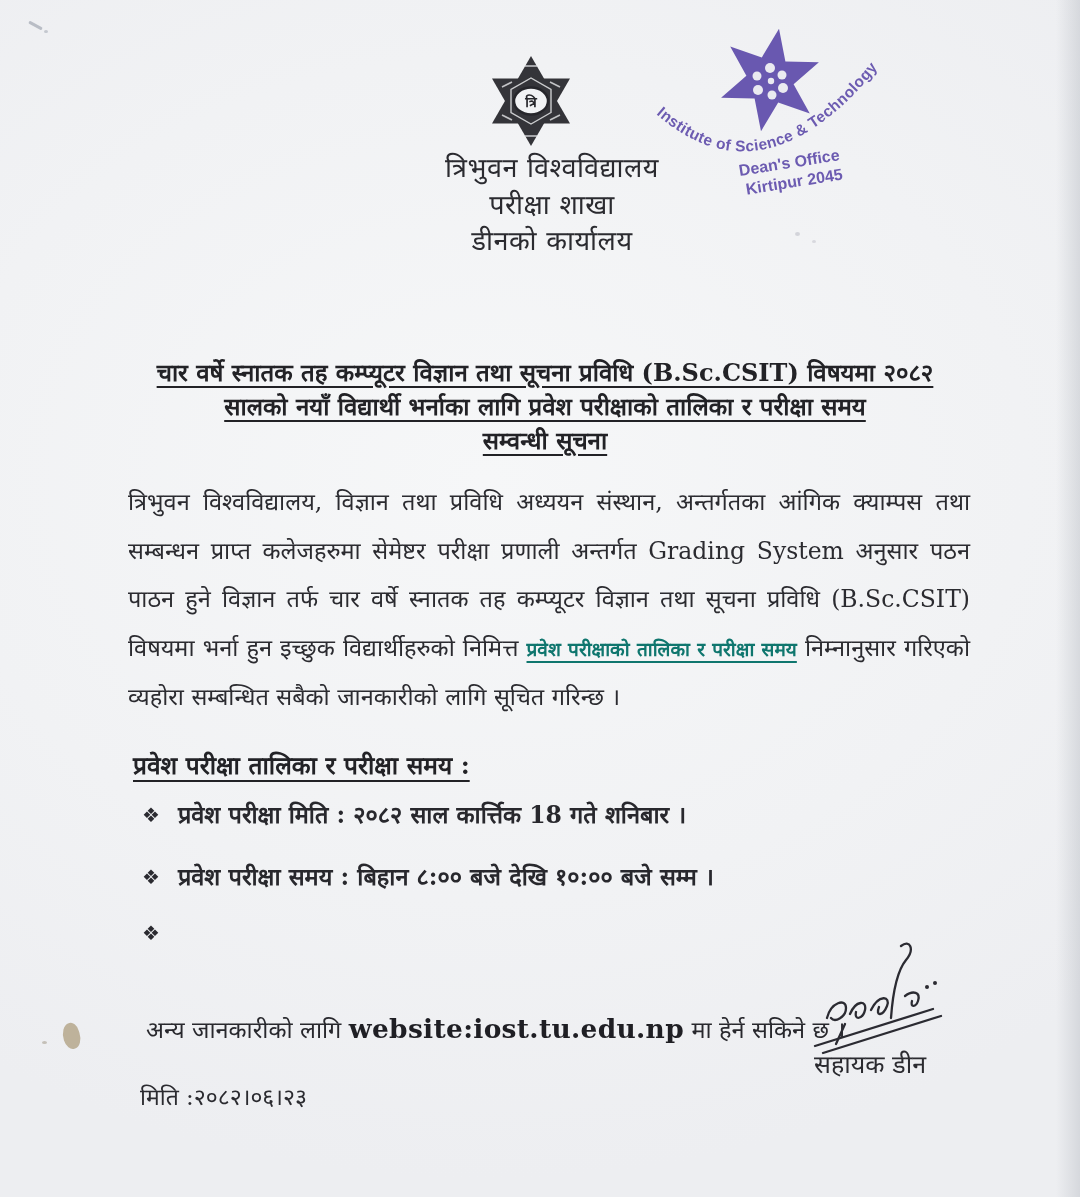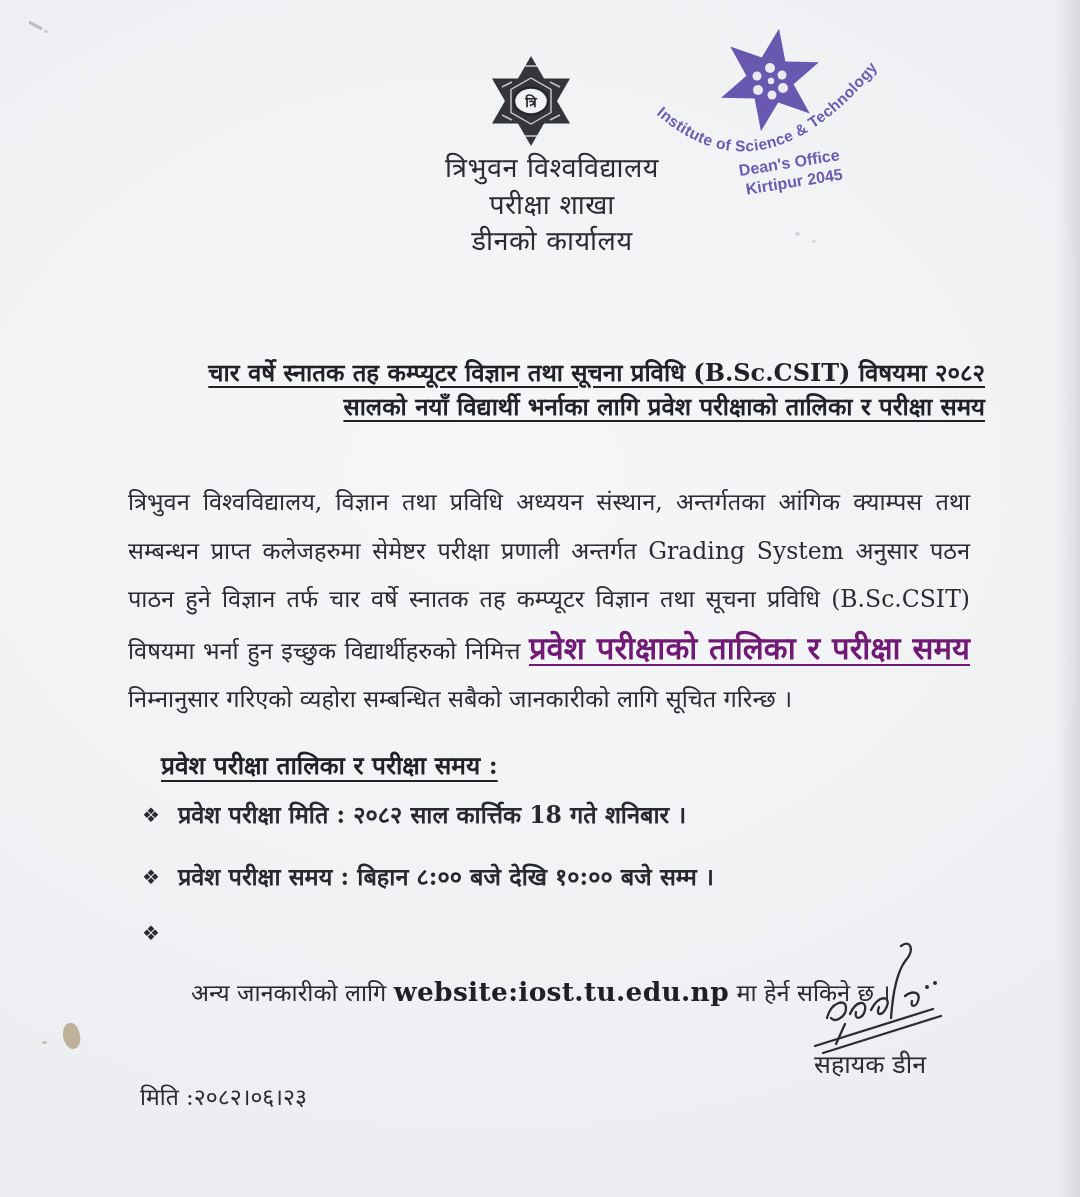--- a/index.html
+++ b/index.html
@@ -8,38 +8,38 @@
     background:
       radial-gradient(ellipse 900px 700px at 45% 40%, #f6f7f8 0%, #f1f2f4 60%, #edeef1 100%);
     font-family:"DejaVu Serif","Liberation Serif",serif;
     color:#26262b;
   }
   .abs{position:absolute;}
   
   .org-header{left:12px;top:150px;width:1080px;text-align:center;}
   .org-header .hline{font-size:27px;line-height:36.5px;letter-spacing:.5px;color:#2b2b30;}
   
-  .notice-title{left:105px;top:356px;width:880px;text-align:right;font-weight:bold;
+  .notice-title{left:105px;top:356px;width:880px;text-align:center;font-weight:bold;
     font-size:24px;line-height:34px;color:#222226;}
   .notice-title .tline{text-decoration:underline;text-decoration-thickness:2px;text-underline-offset:5px;}
   
   .body-para{left:128px;top:478px;width:842px;font-size:23.5px;line-height:48.5px;
     text-align:justify;color:#2b2b30;}
-  .body-para .hl{font-weight:bold;font-size:31px;text-decoration:underline;
-    text-decoration-thickness:2px;text-underline-offset:5px;color:#701a75;}
+  .body-para .hl{font-weight:bold;font-size:19px;text-decoration:underline;
+    text-decoration-thickness:2px;text-underline-offset:5px;color:#0f766e;}
   
   .sched-heading{left:133px;top:748px;font-size:24.5px;font-weight:bold;color:#222226;
-    text-decoration:underline;text-decoration-thickness:2px;text-underline-offset:6px;margin-left:28px;}
+    text-decoration:underline;text-decoration-thickness:2px;text-underline-offset:6px;}
   .bullet-row{left:142px;width:760px;display:flex;align-items:flex-start;}
   .bullet-row .glyph{font-family:"DejaVu Sans",sans-serif;font-size:20px;line-height:30px;
     margin-right:18px;color:#2a2a30;}
   .bullet-row .btext{font-size:23.5px;font-weight:bold;line-height:30px;color:#28282d;}
   .b1{top:800px;} .b2{top:862px;} .b3{top:918px;}
   
-  .info-line{left:146px;top:976px;font-size:23.5px;color:#28282d;margin-left:45px;}
+  .info-line{left:146px;top:1013px;font-size:23.5px;color:#28282d;}
   .info-line .site{font-weight:bold;font-size:26.5px;letter-spacing:.3px;color:#1f1f24;}
   .date-line{left:140px;top:1060px;font-size:23px;color:#2b2b30;margin-top:20px;}
   .signatory{left:814px;top:1046px;font-size:25px;color:#2b2b30;}
   
   .speck-tl{left:28px;top:24px;width:15px;height:3px;background:#8d93a0;opacity:.55;
     transform:rotate(28deg);border-radius:2px;}
   .speck-tl2{left:44px;top:30px;width:4px;height:3px;background:#9aa0ab;opacity:.5;border-radius:50%;}
   .smudge{left:63px;top:1023px;width:17px;height:26px;background:#b2a284;opacity:.8;
     border-radius:60% 40% 55% 45%;transform:rotate(-18deg);}
   .smudge-dot{left:42px;top:1041px;width:5px;height:3px;background:#a9a091;opacity:.6;border-radius:50%;}
@@ -93,20 +93,21 @@
 
 <div class="abs org-header">
   <div class="hline">त्रिभुवन विश्वविद्यालय</div>
   <div class="hline">परीक्षा शाखा</div>
   <div class="hline">डीनको कार्यालय</div>
 </div>
 
 <div class="abs notice-title">
   <div><span class="tline">चार वर्षे स्नातक तह कम्प्यूटर विज्ञान तथा सूचना प्रविधि (B.Sc.CSIT) विषयमा २०८२</span></div>
   <div><span class="tline">सालको नयाँ विद्यार्थी भर्नाका लागि प्रवेश परीक्षाको तालिका र परीक्षा समय</span></div>
+  <div><span class="tline">सम्वन्धी सूचना</span></div>
 </div>
 
 <div class="abs body-para"><span>त्रिभुवन विश्वविद्यालय, विज्ञान तथा प्रविधि अध्ययन संस्थान, अन्तर्गतका आंगिक क्याम्पस तथा सम्बन्धन प्राप्त कलेजहरुमा सेमेष्टर परीक्षा प्रणाली अन्तर्गत Grading System अनुसार पठन पाठन हुने विज्ञान तर्फ चार वर्षे स्नातक तह कम्प्यूटर विज्ञान तथा सूचना प्रविधि (B.Sc.CSIT) विषयमा भर्ना हुन इच्छुक विद्यार्थीहरुको निमित्त </span><span class="hl">प्रवेश परीक्षाको तालिका र परीक्षा समय</span><span> निम्नानुसार गरिएको व्यहोरा सम्बन्धित सबैको जानकारीको लागि सूचित गरिन्छ ।</span></div>
 
 <div class="abs sched-heading">प्रवेश परीक्षा तालिका र परीक्षा समय :</div>
 
 <div class="abs bullet-row b1">
   <span class="glyph">❖</span>
   <span class="btext">प्रवेश परीक्षा मिति : २०८२ साल कार्त्तिक 18 गते शनिबार ।</span>
 </div>

